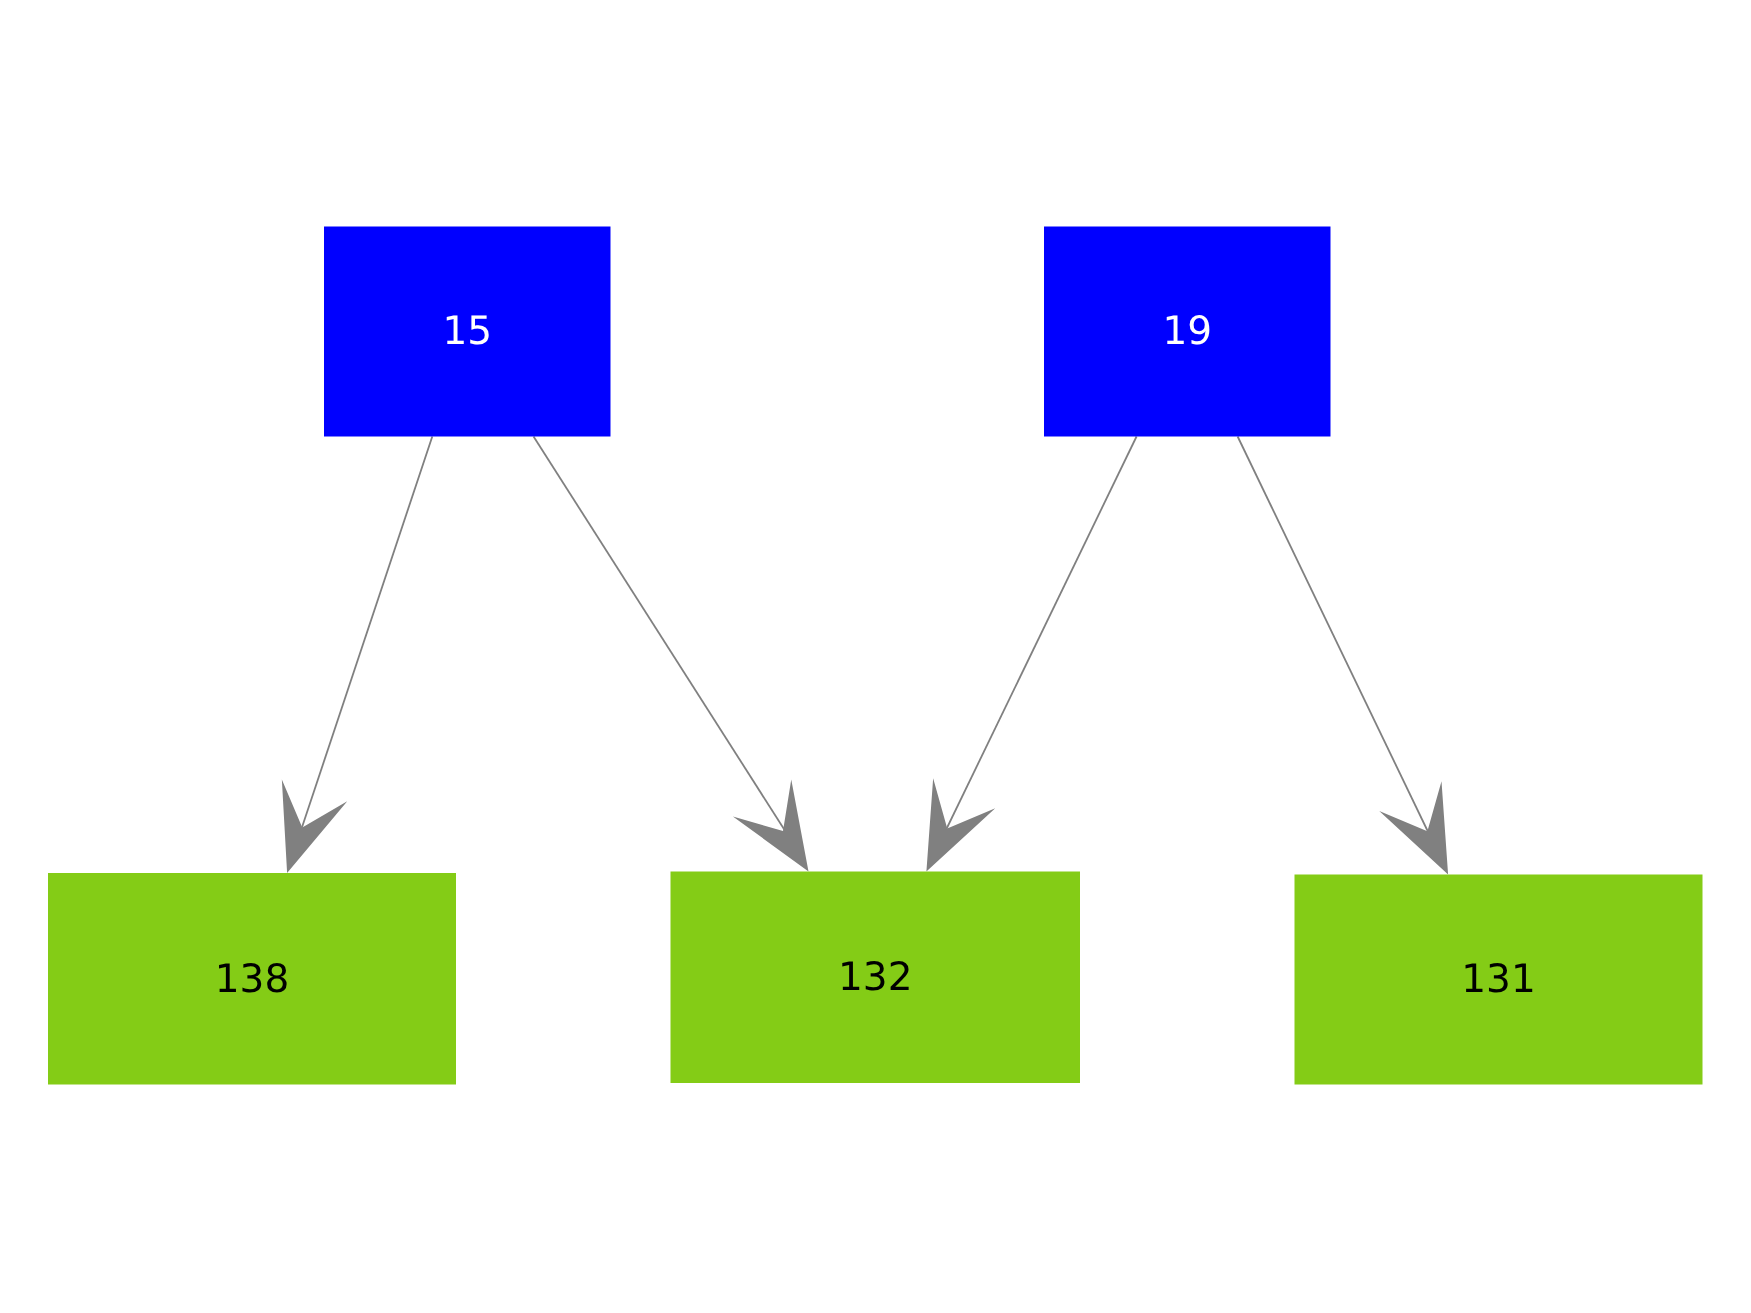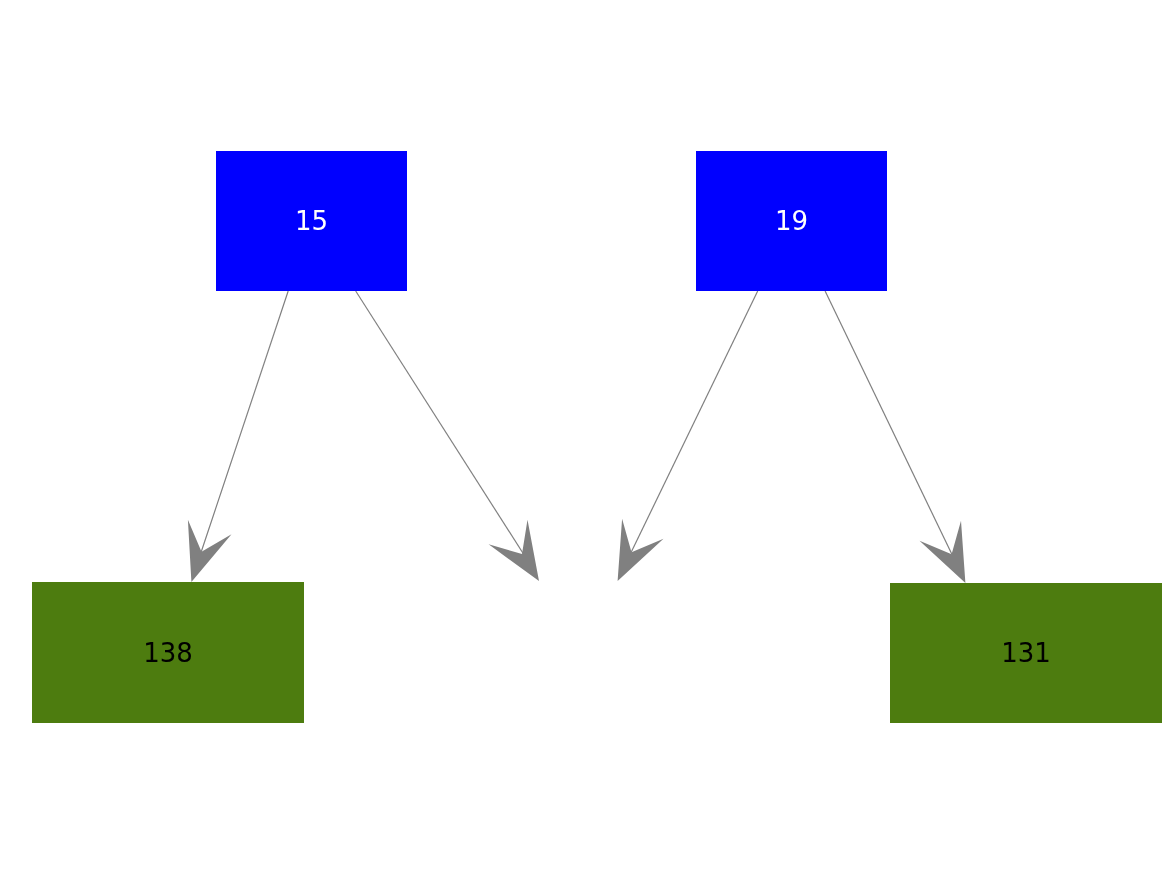--- a/index.html
+++ b/index.html
@@ -30,28 +30,28 @@
     align-items: center;
     justify-content: center;
     font-size: 26px;
     line-height: 1;
   }
   .node-blue {
     background: #0000ff;
     color: #ffffff;
   }
   .node-yellow {
-    background: #4d7c0f;
+    background: #84cc16;
     color: #000000;
   }
   .node-15  { left: 216px; top: 151px; width: 191px; height: 140px; }
   .node-18  { left: 696px; top: 151px; width: 191px; height: 140px; }
   .node-138 { left: 32px;  top: 582px; width: 272px; height: 141px; }
   .node-132 { left: 447px; top: 581px; width: 273px; height: 141px; }
-  .node-131 { left: 863px; top: 583px; width: 272px; height: 140px; margin-left: 27px; }
+  .node-131 { left: 863px; top: 583px; width: 272px; height: 140px; }
   .edge-line {
     stroke-width: 1.2;
   }
 </style>
 </head>
 <body>
 
 <div class="canvas">
 
   <svg class="edges-layer" viewBox="0 0 1167 875">
@@ -82,18 +82,21 @@
   </div>
 
   <div class="node node-blue node-18">
     <span>19</span>
   </div>
 
   <div class="node node-yellow node-138">
     <span>138</span>
   </div>
 
+  <div class="node node-yellow node-132">
+    <span>132</span>
+  </div>
 
   <div class="node node-yellow node-131">
     <span>131</span>
   </div>
 
 </div>
 
 </body></html>

